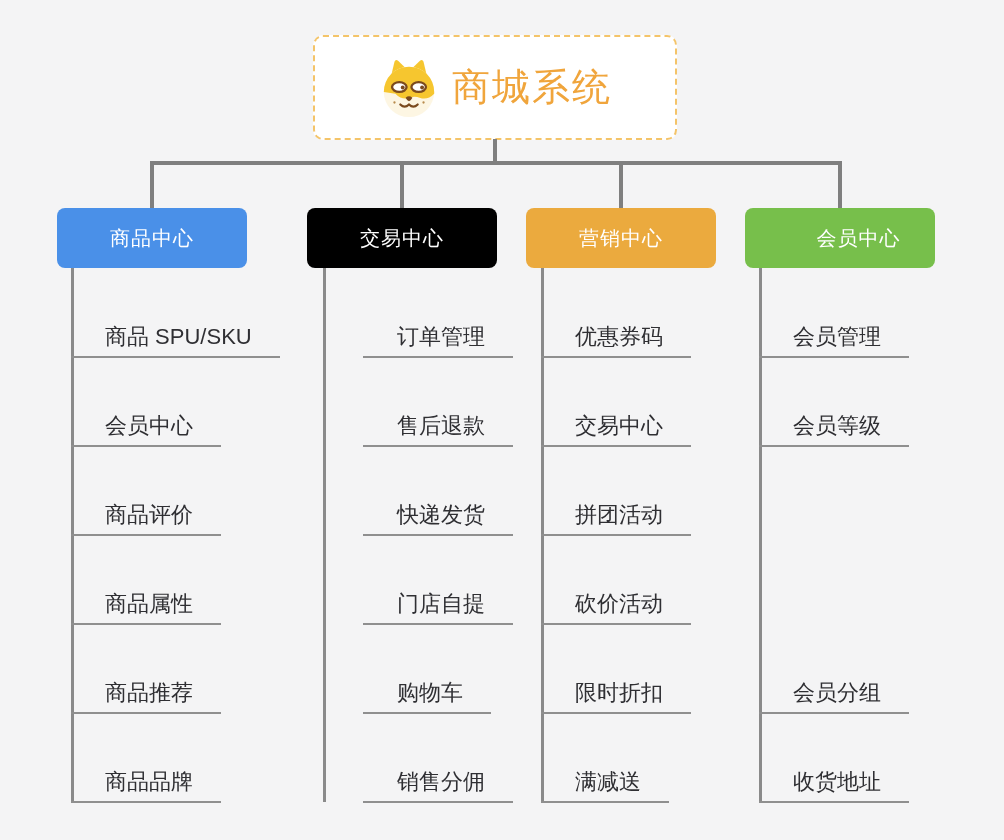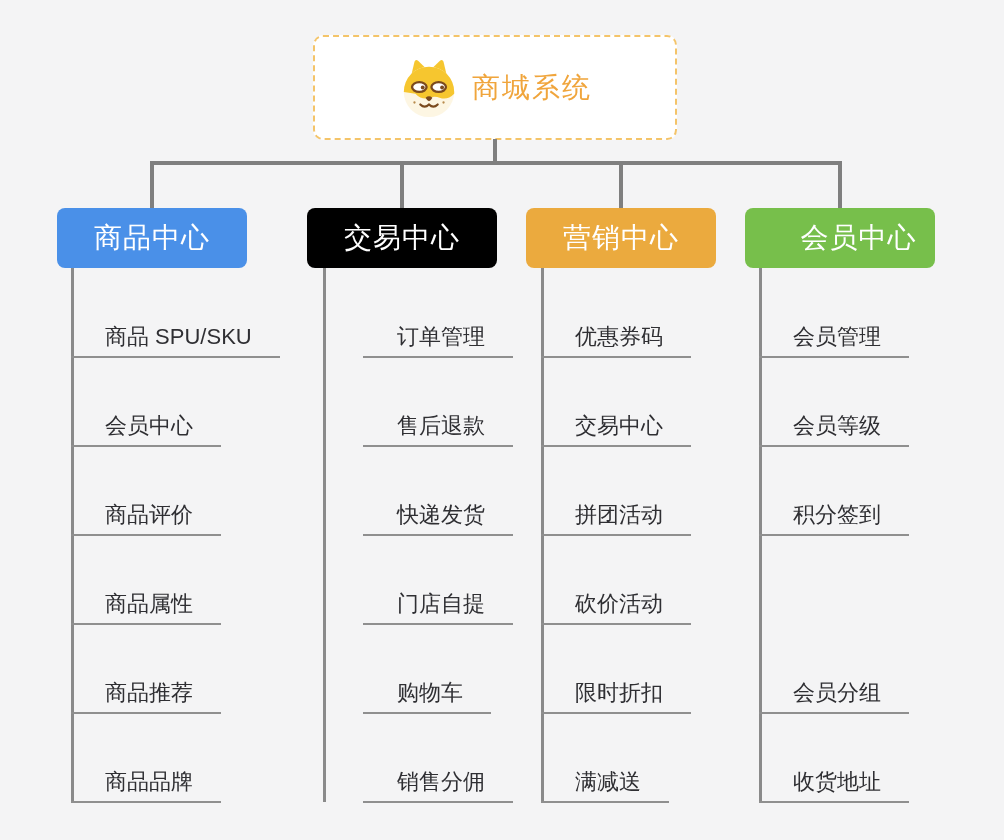--- a/index.html
+++ b/index.html
@@ -20,42 +20,42 @@
     width: 364px; height: 105px;
     background: #ffffff;
     border: 2px dashed #f4c469;
     border-radius: 10px;
     display: flex;
     align-items: center;
     justify-content: center;
     gap: 12px;
   }
   .root-title {
-    font-size: 28px;
+    font-size: 38px;
     color: #f0a53c;
     letter-spacing: 2px;
     white-space: nowrap;
   }
   .dog-icon { width: 62px; height: 62px; display: block; }
 
   
   .line { position: absolute; background: #7f7f7f; }
   .line-root-v { left: 493px; top: 139px; width: 4px; height: 24px; }
   .line-h      { left: 150px; top: 161px; width: 692px; height: 4px; }
   .drop        { top: 163px; width: 4px; height: 45px; }
   .d1 { left: 150px; } .d2 { left: 400px; } .d3 { left: 619px; } .d4 { left: 838px; }
 
   
   .branch {
     position: absolute;
     top: 208px;
     width: 190px; height: 60px;
     border-radius: 8px;
     color: #ffffff;
-    font-size: 28px;
+    font-size: 20px;
     display: flex;
     align-items: center;
     justify-content: center;
     letter-spacing: 1px;
     white-space: nowrap;
   }
   .b1 { left: 57px;  background: #4a90e8; }
   .b2 { left: 307px; background: #000000; }
   .b3 { left: 526px; background: #ebaa3e; }
   .b4 { left: 745px; background: #77bf4b; padding-left: 37px; }
@@ -134,17 +134,16 @@
 
   <div class="item c3 r1"><span class="item-text">优惠券码</span></div>
   <div class="item c3 r2"><span class="item-text">交易中心</span></div>
   <div class="item c3 r3"><span class="item-text">拼团活动</span></div>
   <div class="item c3 r4"><span class="item-text">砍价活动</span></div>
   <div class="item c3 r5"><span class="item-text">限时折扣</span></div>
   <div class="item c3 r6"><span class="item-text">满减送</span></div>
 
   <div class="item c4 r1"><span class="item-text">会员管理</span></div>
   <div class="item c4 r2"><span class="item-text">会员等级</span></div>
-  <div class="item c4 r3"><span class="item-text">积分签到</span></div>
   <div class="item c4 r5"><span class="item-text">会员分组</span></div>
   <div class="item c4 r6"><span class="item-text">收货地址</span></div>
 
 </div>
 
 </body></html>

